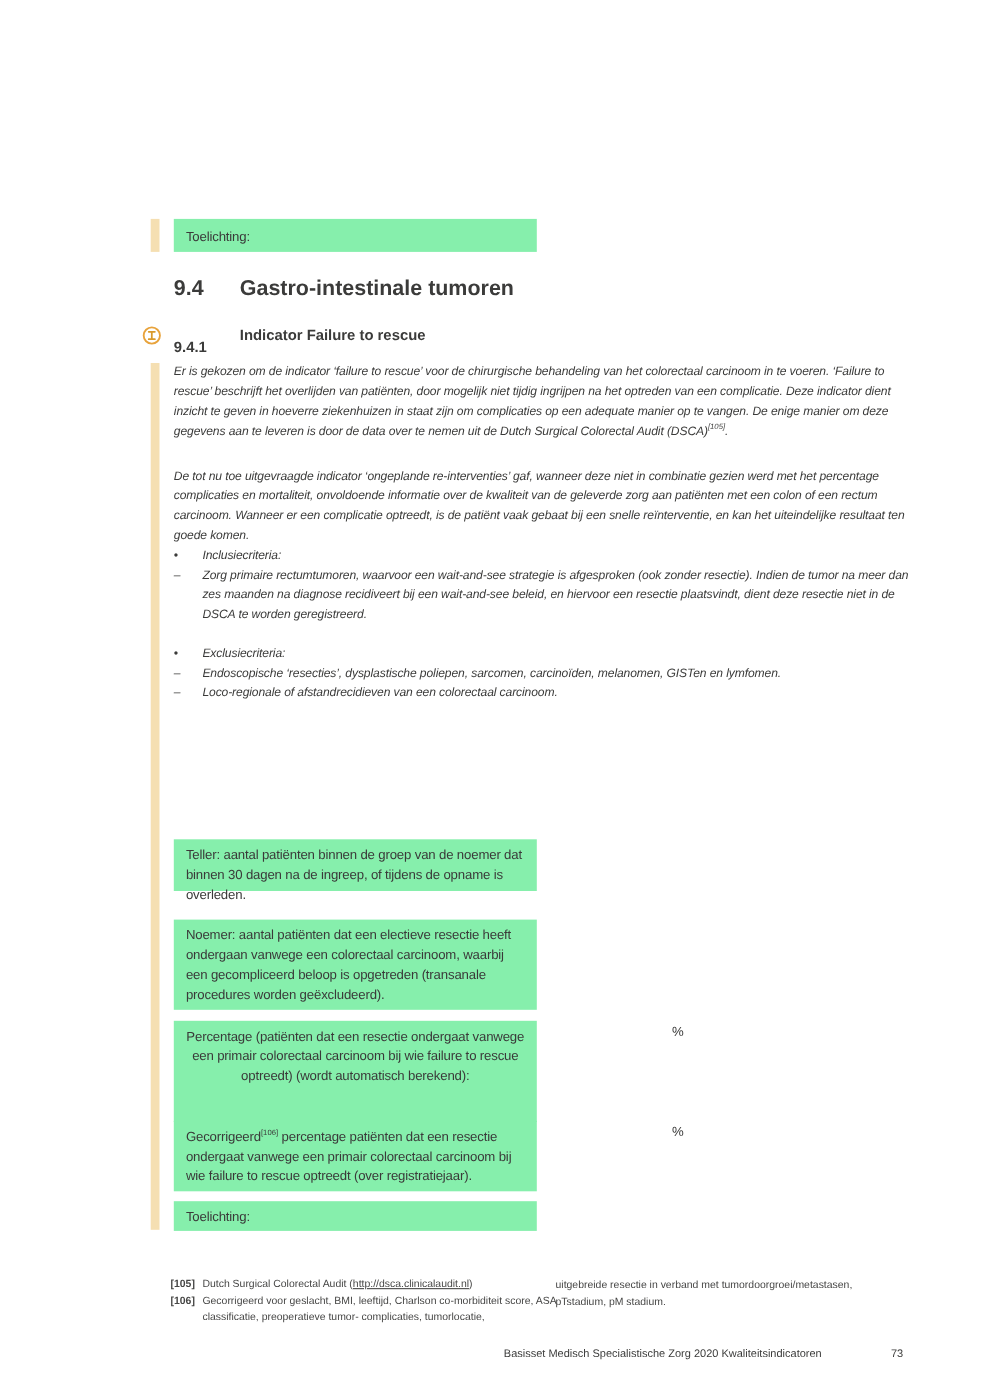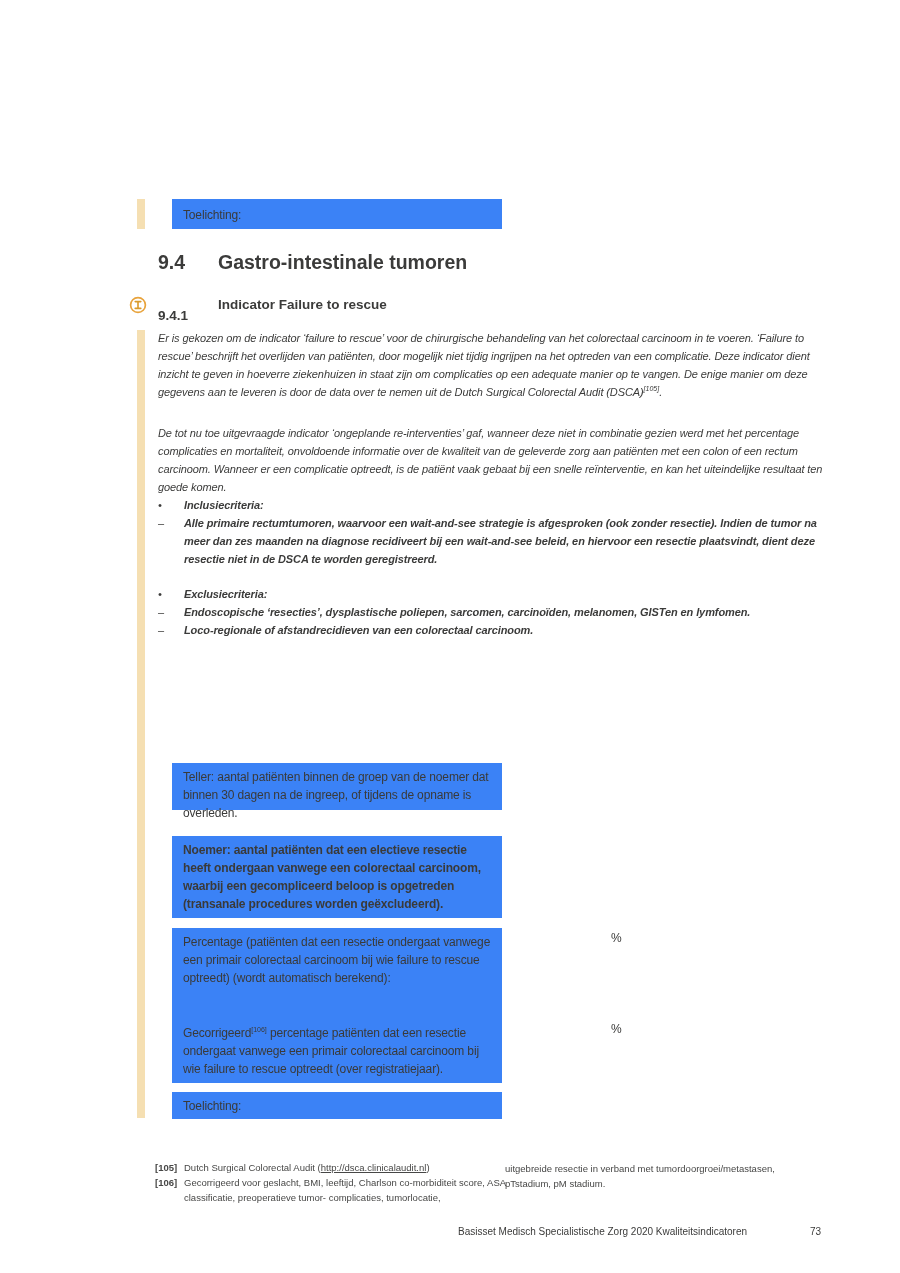--- a/index.html
+++ b/index.html
@@ -13,32 +13,31 @@
   }
   .abs { position:absolute; }
 
   
   .bar { background:#f5dfb2; width:8px; }
   .bar-top   { left:137px; top:199px; height:30px; }
   .bar-main  { left:137px; top:330px; height:788px; }
 
   
   .beige-box {
-    background:#3b82f6;
+    background:#86efac;
     left:158px; width:330px;
     box-sizing:border-box;
     padding:5px 11px;
     font-size:12px; line-height:18px; letter-spacing:-0.15px;
     color:#3a3a39;
-    margin-left:14px;
   }
   .note-top   { top:199px; height:30px; padding-top:7px; }
   .box-teller { top:763px; height:47px; }
-  .box-noemer { top:836px; height:82px;font-weight:bold; }
-  .box-perc   { top:928px; height:92px; }
+  .box-noemer { top:836px; height:82px; }
+  .box-perc   { top:928px; height:92px;text-align:center; }
   .box-gecorr { top:1019px; height:64px; }
   .box-toel   { top:1092px; height:27px; }
 
   .unit {
     left:611px; font-size:12px; color:#3a3a39;
   }
   .unit-1 { top:931px; }
   .unit-2 { top:1022px; }
 
   
@@ -54,21 +53,21 @@
   .body-col {
     left:158px; top:329px; width:668px;
     font-style:italic; font-size:11px; letter-spacing:-0.1px;
     line-height:18px; color:#3b3b3a;
   }
   .body-col p { margin:0; }
   .gap-p1 { margin-bottom:23px !important; }
   .gap-crit { margin-bottom:6px !important; }
   .crit-row { display:flex; }
   .crit-marker { width:26px; flex:none; }
-  .crit-text { flex:1;font-weight:bold; }
+  .crit-text { flex:1; }
   .gap-after-inclusie { margin-bottom:17px; }
   .gap-after-exclusie { margin-bottom:13px; }
 
   sup.fnref { font-size:7px; letter-spacing:0; vertical-align:super; line-height:0; }
 
   
   .footnotes-left {
     left:155px; top:1160px; width:360px;
     font-size:9.5px; line-height:15px; color:#474746;
   }
@@ -113,21 +112,21 @@
   <p class="gap-p1"><span>Er is gekozen om de indicator ‘failure to rescue’ voor de chirurgische behandeling van het colorectaal carcinoom in te voeren. ‘Failure to rescue’ beschrijft het overlijden van patiënten, door mogelijk niet tijdig ingrijpen na het optreden van een complicatie. Deze indicator dient inzicht te geven in hoeverre ziekenhuizen in staat zijn om complicaties op een adequate manier op te vangen. De enige manier om deze gegevens aan te leveren is door de data over te nemen uit de Dutch Surgical Colorectal Audit (DSCA)</span><sup class="fnref">[105]</sup><span>.</span></p>
 
   <p>De tot nu toe uitgevraagde indicator ‘ongeplande re-interventies’ gaf, wanneer deze niet in combinatie gezien werd met het percentage complicaties en mortaliteit, onvoldoende informatie over de kwaliteit van de geleverde zorg aan patiënten met een colon of een rectum carcinoom. Wanneer er een complicatie optreedt, is de patiënt vaak gebaat bij een snelle reïnterventie, en kan het uiteindelijke resultaat ten goede komen.</p>
 
   <div class="crit-row">
     <span class="crit-marker">•</span>
     <span class="crit-text">Inclusiecriteria:</span>
   </div>
   <div class="crit-row gap-after-inclusie">
     <span class="crit-marker">–</span>
-    <span class="crit-text">Alle primaire rectumtumoren, waarvoor een wait-and-see strategie is afgesproken (ook zonder resectie). Indien de tumor na meer dan zes maanden na diagnose recidiveert bij een wait-and-see beleid, en hiervoor een resectie plaatsvindt, dient deze resectie niet in de DSCA te worden geregistreerd.</span>
+    <span class="crit-text">Zorg primaire rectumtumoren, waarvoor een wait-and-see strategie is afgesproken (ook zonder resectie). Indien de tumor na meer dan zes maanden na diagnose recidiveert bij een wait-and-see beleid, en hiervoor een resectie plaatsvindt, dient deze resectie niet in de DSCA te worden geregistreerd.</span>
   </div>
 
   <div class="crit-row">
     <span class="crit-marker">•</span>
     <span class="crit-text">Exclusiecriteria:</span>
   </div>
   <div class="crit-row">
     <span class="crit-marker">–</span>
     <span class="crit-text">Endoscopische ‘resecties’, dysplastische poliepen, sarcomen, carcinoïden, melanomen, GISTen en lymfomen.</span>
   </div>

